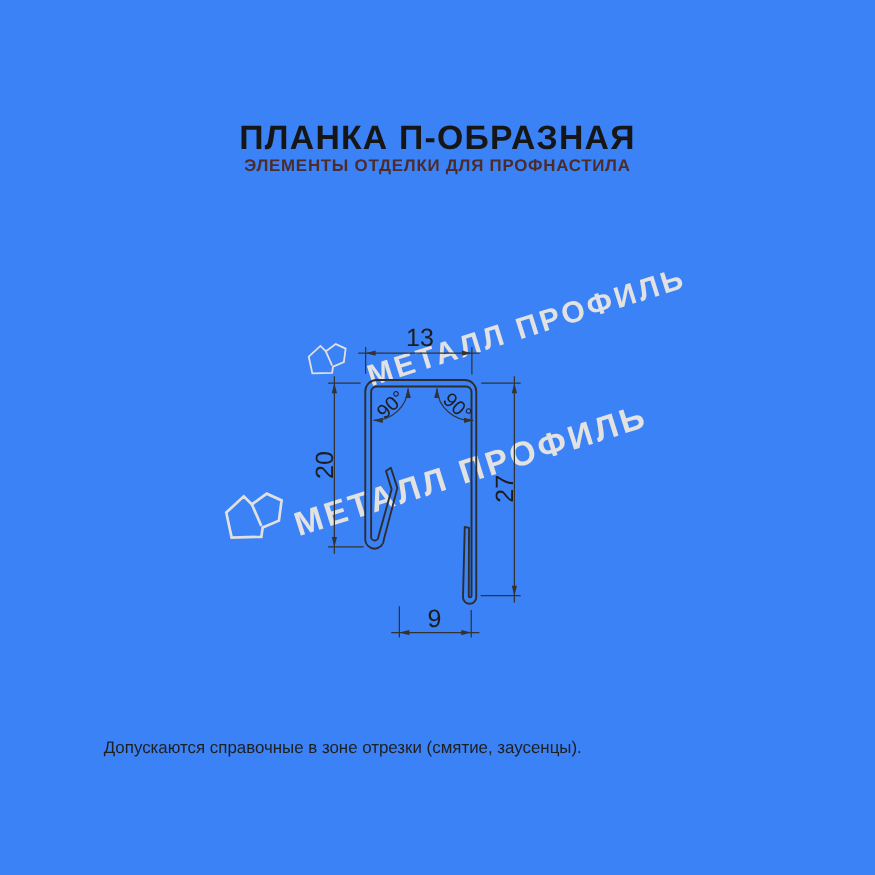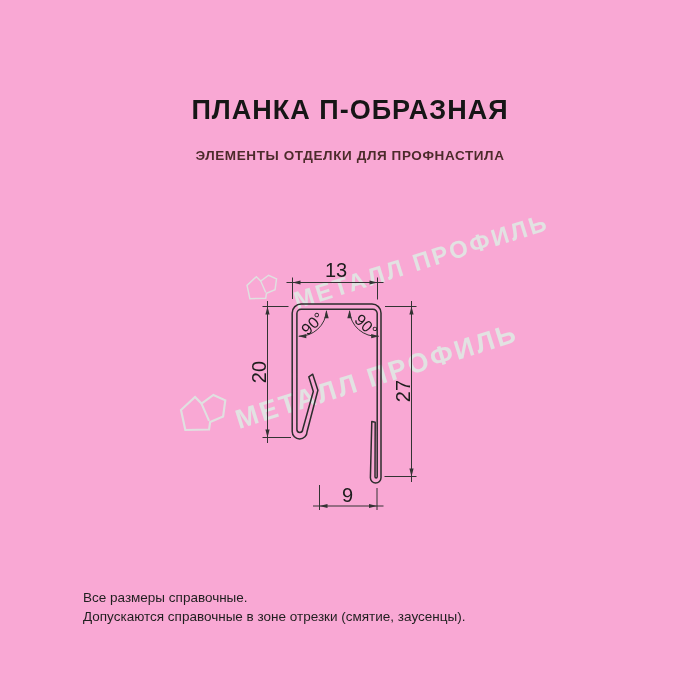--- a/index.html
+++ b/index.html
@@ -1,24 +1,24 @@
 <!DOCTYPE html>
 <html><head>
 <meta charset="utf-8">
 <style>
   html,body{margin:0;padding:0;background:#ffffff;}
   body{width:700px;height:700px;position:relative;overflow:hidden;
        font-family:"Liberation Sans","DejaVu Sans",sans-serif;}
-  .page{position:absolute;inset:0;background:#f9a8d4;}
+  .page{position:absolute;inset:0;background:#3b82f6;}
 
   
   .header{position:absolute;top:96px;left:0;width:700px;text-align:center;}
   .title-line{font-weight:800;font-size:27px;line-height:28px;color:#161616;
               letter-spacing:1px;white-space:nowrap;}
-  .subtitle{margin-top:24px;font-weight:700;font-size:13.5px;letter-spacing:.6px;
+  .subtitle{margin-top:1px;font-weight:700;font-size:13.5px;letter-spacing:.6px;
             color:#4c2b2b;white-space:nowrap;}
 
   
   svg.drawing{position:absolute;left:0;top:0;width:700px;height:700px;}
   .wm-logo{fill:none;stroke:#e0e0e0;stroke-width:2;}
   .wm-text{fill:#e2e2e2;font-weight:700;}
   .profile{fill:none;stroke:#2d2d2d;stroke-width:1.5;stroke-linejoin:round;}
   .dim{stroke:#333;stroke-width:1;fill:none;}
   .dim-arrow{fill:#333;stroke:none;}
   .dim-text{fill:#1d1d1d;font-size:20px;}
@@ -116,17 +116,16 @@
 
     <g>
       <path class="dim" d="M 349.5,310.8 A 27,27 0 0 0 378.7,336.2"></path>
       <polygon class="dim-arrow" points="349.5,310.3 347.3,318.3 351.7,318.3"></polygon>
       <polygon class="dim-arrow" points="379.2,336.2 371.2,334.1 371.2,338.3"></polygon>
       <text class="angle-text" x="366" y="330" text-anchor="middle" transform="rotate(43 365 325)">90°</text>
     </g>
   </svg>
 
   <div class="footnotes">
-    <div>Все размеры справочные.</div>
     <div>Допускаются справочные в зоне отрезки (смятие, заусенцы).</div>
   </div>
 
 </div>
 
 </body></html>

